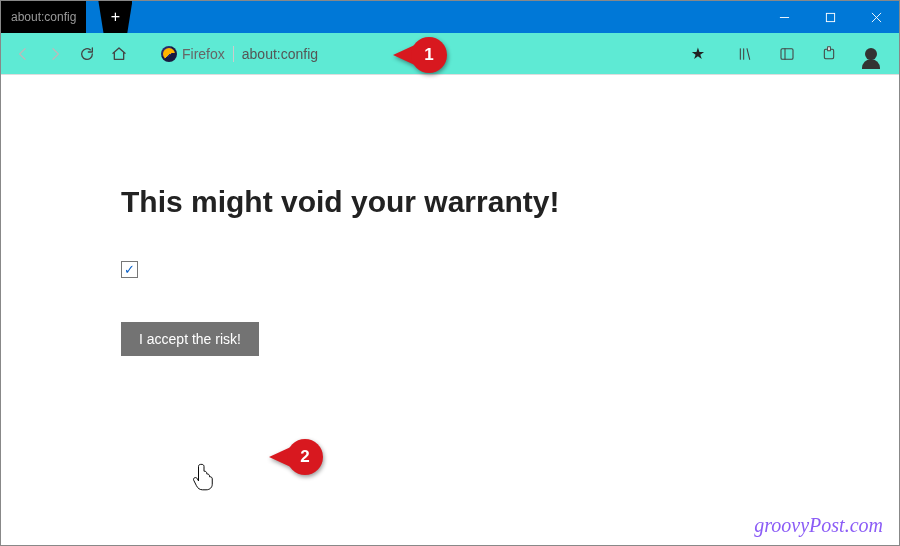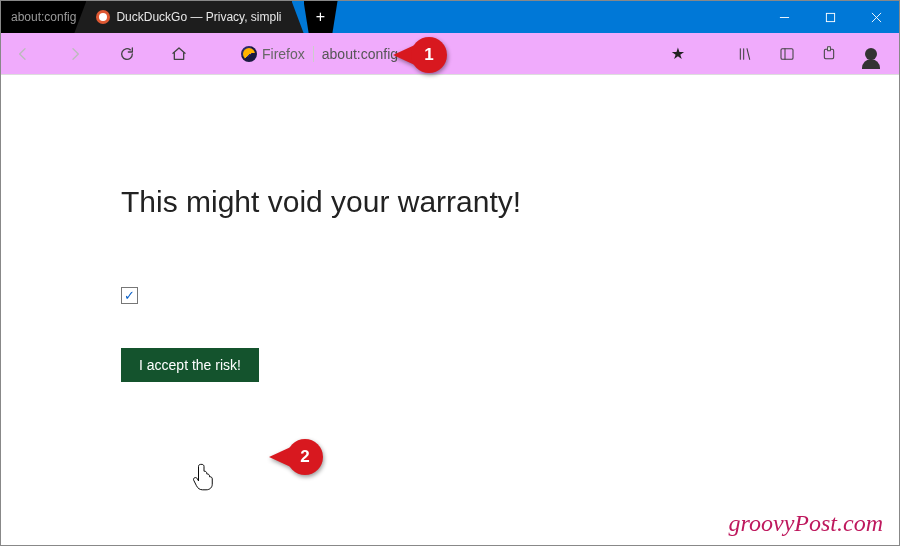--- a/index.html
+++ b/index.html
@@ -24,22 +24,22 @@
     .ddg-icon::after{ content:""; position:absolute; inset:3px; border-radius:50%; background:#fff; }
     .tab-title { white-space:nowrap; overflow:hidden; text-overflow:ellipsis; }
     .newtab { width:34px; display:flex; align-items:center; justify-content:center; color:#fff;
               background:#000; margin-left:12px; clip-path:polygon(0 0,100% 0,85% 100%,15% 100%); font-size:16px;}
     .spacer { flex:1; }
     .wincontrols { display:flex; }
     .winbtn { width:46px; display:flex; align-items:center; justify-content:center; color:#fff; }
     .winbtn svg{ stroke:#fff; stroke-width:1; fill:none; }
 
     
-    .toolbar { height:42px; background:#f0abfc; border-bottom:1px solid #ddd;
-               display:flex; align-items:center; padding:0 8px; gap:24px; }
+    .toolbar { height:42px; background:#5eead4; border-bottom:1px solid #ddd;
+               display:flex; align-items:center; padding:0 8px; gap:4px; }
     .tbtn { width:28px; height:28px; display:flex; align-items:center; justify-content:center;
             color:#444; border-radius:3px; }
     .tbtn.disabled { color:#bbb; }
     .tbtn svg{ width:16px; height:16px; stroke:currentColor; stroke-width:2; fill:none;
                stroke-linecap:round; stroke-linejoin:round; }
     .urlbar { flex:1; height:30px; margin:0 16px; display:flex; align-items:center;
               border-radius:4px; padding:0 6px 0 4px; }
     .urlbar .identity{ display:flex; align-items:center; gap:5px; color:#666; font-size:14px;
                         padding:0 8px 0 4px; border-right:1px solid #ccc; margin-right:8px;}
     .fx-icon{ width:16px;height:16px;border-radius:50%;
@@ -49,55 +49,51 @@
     .urltext{ flex:1; font-size:14px; color:#555; }
     .star{ font-size:16px; color:#222; }
     .rightbtns{ display:flex; align-items:center; gap:14px; padding-right:6px; }
     .rightbtns .tbtn svg{ stroke-width:1.6; }
     .person{ width:12px;height:12px;border-radius:50%;background:#333;position:relative;}
     .person::after{content:"";position:absolute;top:11px;left:-3px;width:18px;height:10px;
                    border-radius:10px 10px 0 0;background:#333;}
 
     
     .content{ padding:110px 120px 0 120px; color:#222; }
-    .content h1{ font-size:30px; font-weight:400; margin-bottom:68px; }
+    .content h1{ font-size:30px; font-weight:700; margin-bottom:42px; }
     .content p{ font-size:15px; line-height:1.45; margin-bottom:28px; max-width:760px; }
     .chk-row{ display:flex; align-items:center; gap:10px; font-size:15px; margin-bottom:44px;}
     .chk{ width:17px;height:17px;border:1px solid #777;display:flex;align-items:center;
           justify-content:center;color:#0a60c8;font-size:13px;}
-    .accept{ background:#14532d; color:#fff; border:none; font-size:14px;
+    .accept{ background:#737373; color:#fff; border:none; font-size:14px;
              padding:9px 18px; cursor:pointer; }
 
     
     .callout{ position:absolute; display:flex; align-items:center; filter:drop-shadow(1px 2px 2px rgba(0,0,0,.4)); }
     .callout .tail{ width:0;height:0;border-top:11px solid transparent;border-bottom:11px solid transparent;
                     border-right:24px solid #d8181f; }
     .callout .bubble{ width:36px;height:36px;border-radius:50%;background:#d8181f;color:#fff;
                       display:flex;align-items:center;justify-content:center;font-size:17px;font-weight:600;
                       margin-left:-6px;}
     #co1{ top:36px; left:392px; }
     #co2{ top:438px; left:268px; }
 
     .cursor{ position:absolute; top:462px; left:192px; width:22px; }
 
     .watermark{ position:absolute; right:16px; bottom:8px;
                 font-family:Georgia,"Times New Roman",serif; font-style:italic;
-                font-size:24px; color:#be185d; }
+                font-size:20px; color:#8b5cf6; }
   </style>
 </head>
 <body>
 
 <div class="titlebar">
   <div class="tabstrip">
     <div class="tab inactive">
       <span class="tab-title">about:config</span>
-    </div>
-    <div class="tab active">
-      <span class="tab-favicon ddg-icon"></span>
-      <span class="tab-title">DuckDuckGo — Privacy, simpli</span>
     </div>
     <div class="newtab">+</div>
   </div>
   <div class="spacer"></div>
   <div class="wincontrols">
     <div class="winbtn">
       <svg viewBox="0 0 12 12" width="11" height="11">
           <line x1="1" y1="6" x2="11" y2="6"></line>
         </svg>
     </div>

